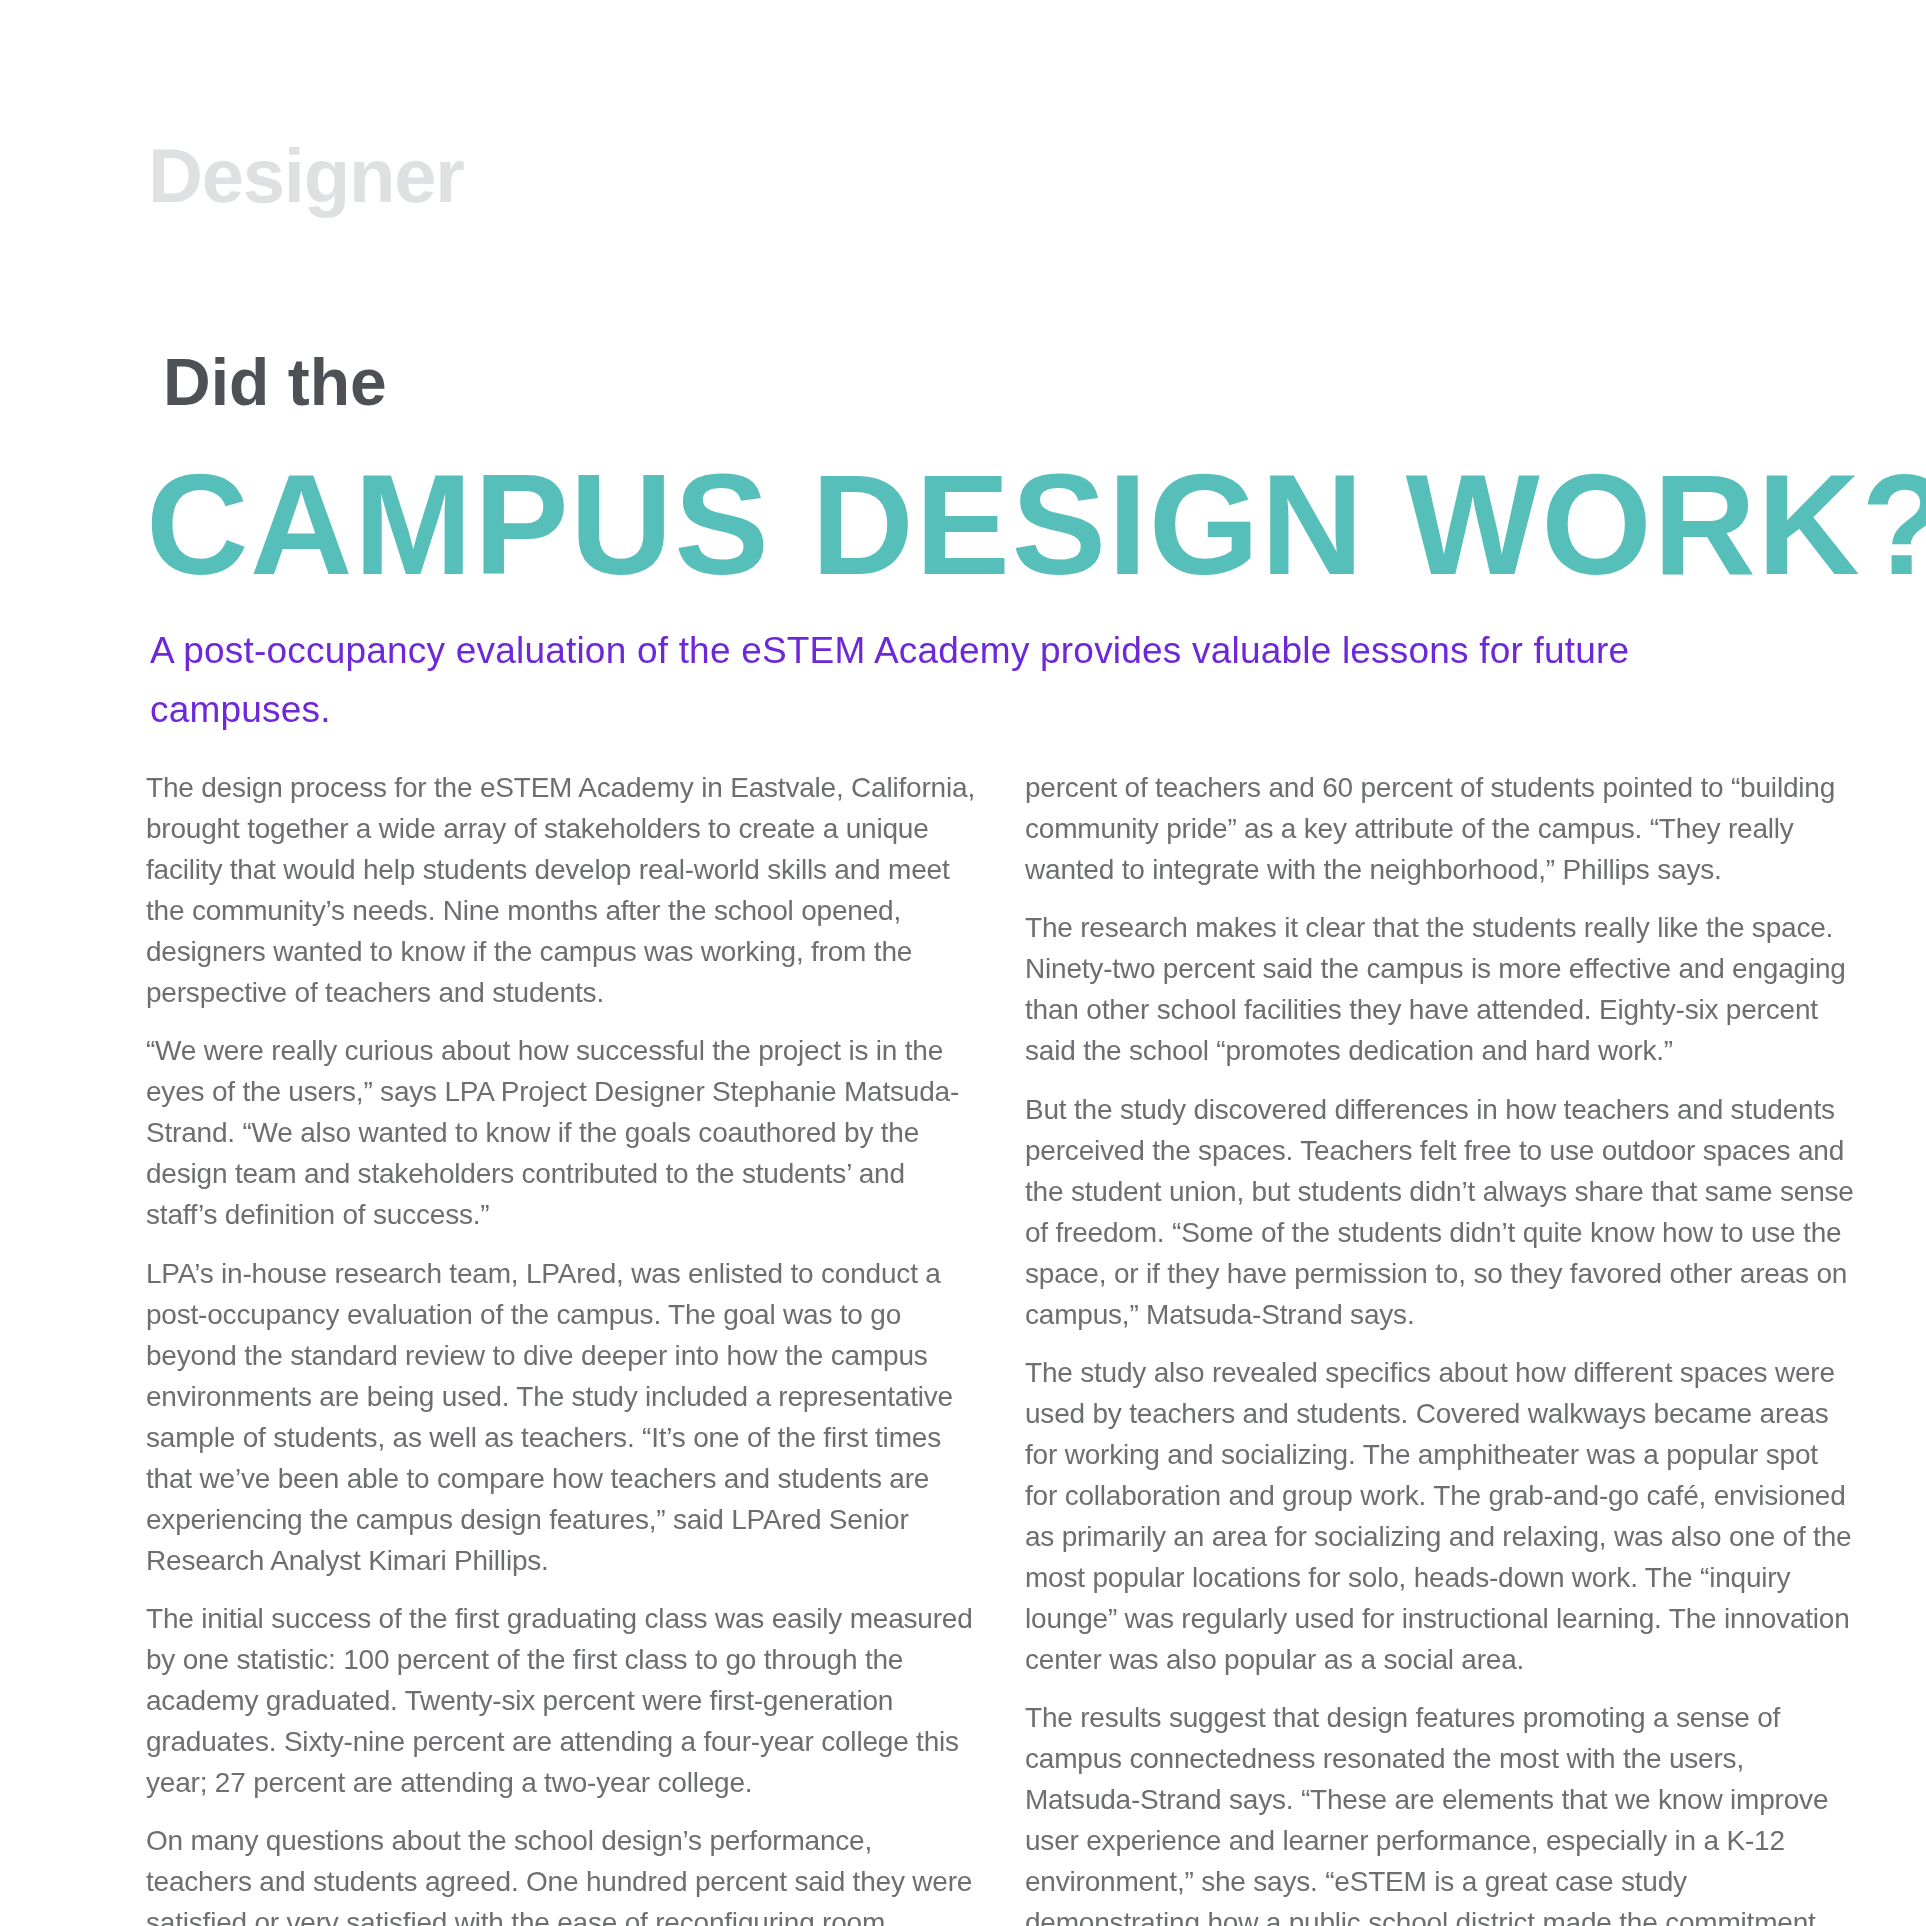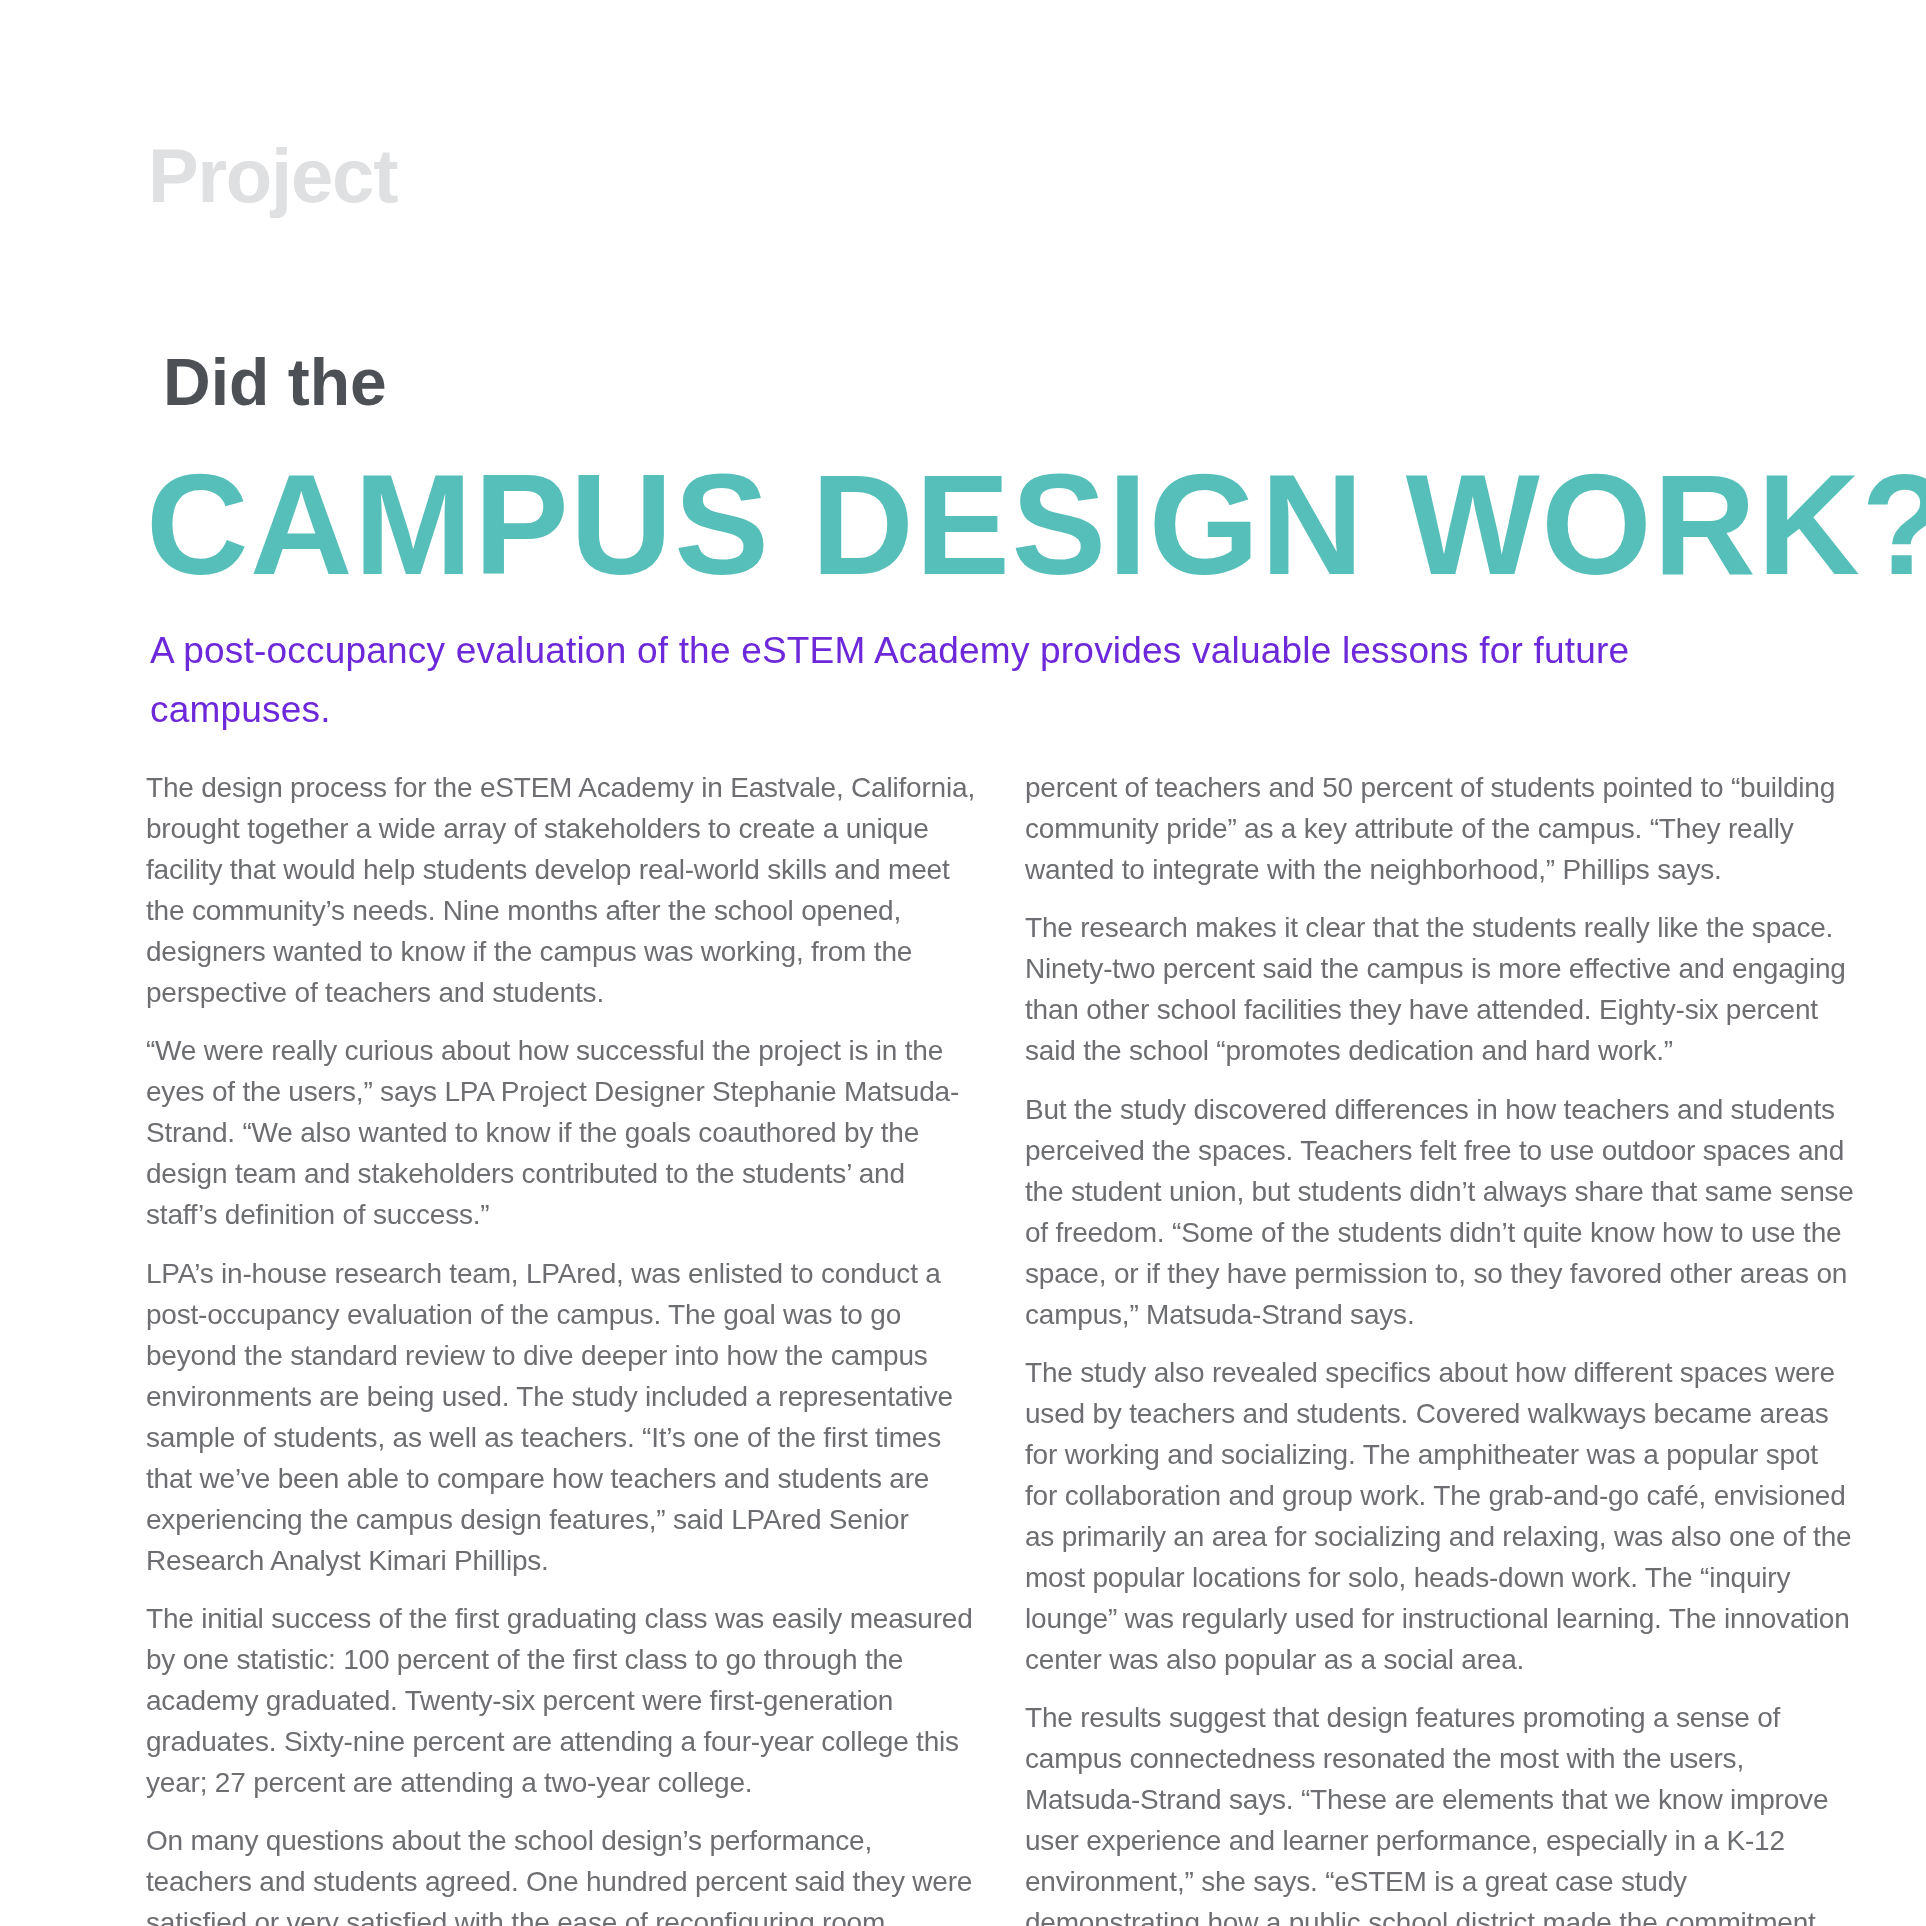--- a/index.html
+++ b/index.html
@@ -42,40 +42,40 @@
     font-size:28px;line-height:41px;
     color:#6d6e71;letter-spacing:-0.2px;
   }
   .para{margin:0 0 17.3px 0;}
 </style>
 </head>
 <body>
 
 <div class="page">
 
-  <div class="research">Project</div>
+  <div class="research">Designer</div>
 
   <div class="kicker">Did the</div>
 
   <div class="title" style="color: rgb(87, 191, 186);">CAMPUS DESIGN WORK?</div>
 
   <div class="subtitle">A post-occupancy evaluation of the eSTEM Academy provides valuable lessons for future campuses.</div>
 
   <div class="columns">
     <div class="col">
         <p class="para">The design process for the eSTEM Academy in Eastvale, California, brought together a wide array of stakeholders to create a unique facility that would help students develop real-world skills and meet the community’s needs. Nine months after the school opened, designers wanted to know if the campus was working, from the perspective of teachers and students.</p>
         <p class="para">“We were really curious about how successful the project is in the eyes of the users,” says LPA Project Designer Stephanie Matsuda-Strand. “We also wanted to know if the goals coauthored by the design team and stakeholders contributed to the students’ and staff’s definition of success.”</p>
         <p class="para">LPA’s in-house research team, LPAred, was enlisted to conduct a post-occupancy evaluation of the campus. The goal was to go beyond the standard review to dive deeper into how the campus environments are being used. The study included a representative sample of students, as well as teachers. “It’s one of the first times that we’ve been able to compare how teachers and students are experiencing the campus design features,” said LPAred Senior Research Analyst Kimari Phillips.</p>
         <p class="para">The initial success of the first graduating class was easily measured by one statistic: 100 percent of the first class to go through the academy graduated. Twenty-six percent were first-generation graduates. Sixty-nine percent are attending a four-year college this year; 27 percent are attending a two-year college.</p>
         <p class="para">On many questions about the school design’s performance, teachers and students agreed. One hundred percent said they were satisfied or very satisfied with the ease of reconfiguring room layouts for different teaching modalities and activities in the Learning Studios. Both groups cited collaboration spaces and co-labs as the key elements supporting the STEM curriculum, specifically inquiry-based and project-based learning. And they agreed that the new campus could best be described as “energizing and inspiring,” matching another core design goal.</p>
       </div>
 
     <div class="col">
       <div>
-          <p class="para">percent of teachers and 50 percent of students pointed to “building community pride” as a key attribute of the campus. “They really wanted to integrate with the neighborhood,” Phillips says.</p>
+          <p class="para">percent of teachers and 60 percent of students pointed to “building community pride” as a key attribute of the campus. “They really wanted to integrate with the neighborhood,” Phillips says.</p>
           <p class="para">The research makes it clear that the students really like the space. Ninety-two percent said the campus is more effective and engaging than other school facilities they have attended. Eighty-six percent said the school “promotes dedication and hard work.”</p>
           <p class="para">But the study discovered differences in how teachers and students perceived the spaces. Teachers felt free to use outdoor spaces and the student union, but students didn’t always share that same sense of freedom. “Some of the students didn’t quite know how to use the space, or if they have permission to, so they favored other areas on campus,” Matsuda-Strand says.</p>
           <p class="para">The study also revealed specifics about how different spaces were used by teachers and students. Covered walkways became areas for working and socializing. The amphitheater was a popular spot for collaboration and group work. The grab-and-go café, envisioned as primarily an area for socializing and relaxing, was also one of the most popular locations for solo, heads-down work. The “inquiry lounge” was regularly used for instructional learning. The innovation center was also popular as a social area.</p>
           <p class="para">The results suggest that design features promoting a sense of campus connectedness resonated the most with the users, Matsuda-Strand says. “These are elements that we know improve user experience and learner performance, especially in a K-12 environment,” she says. “eSTEM is a great case study demonstrating how a public school district made the commitment and had measurable success.”</p>
         </div>
 
     </div>
   </div>
 
 </div>

